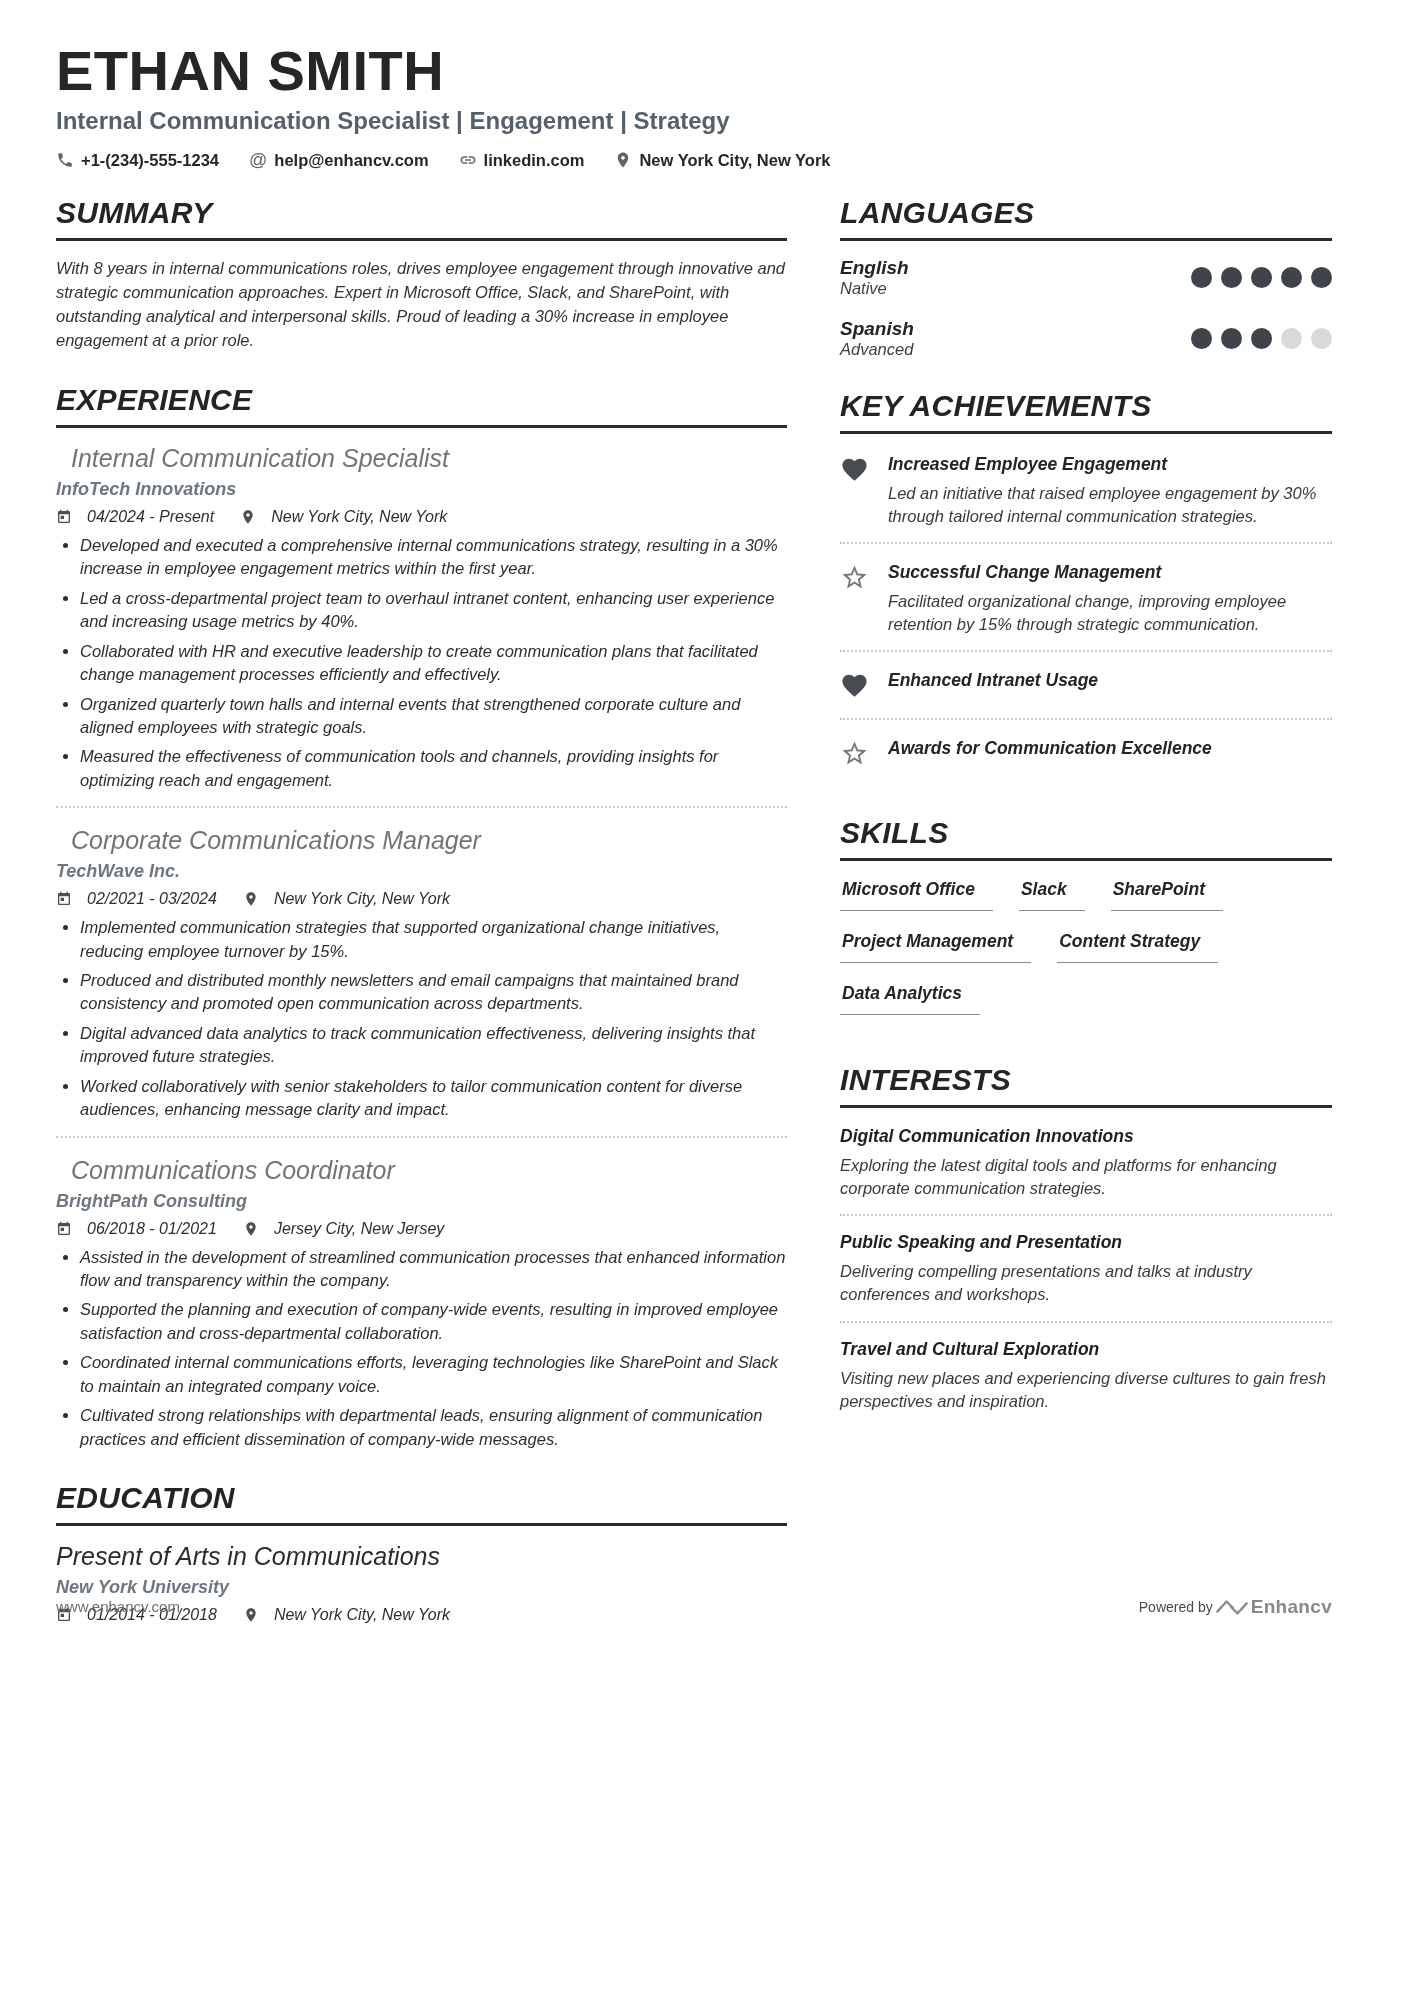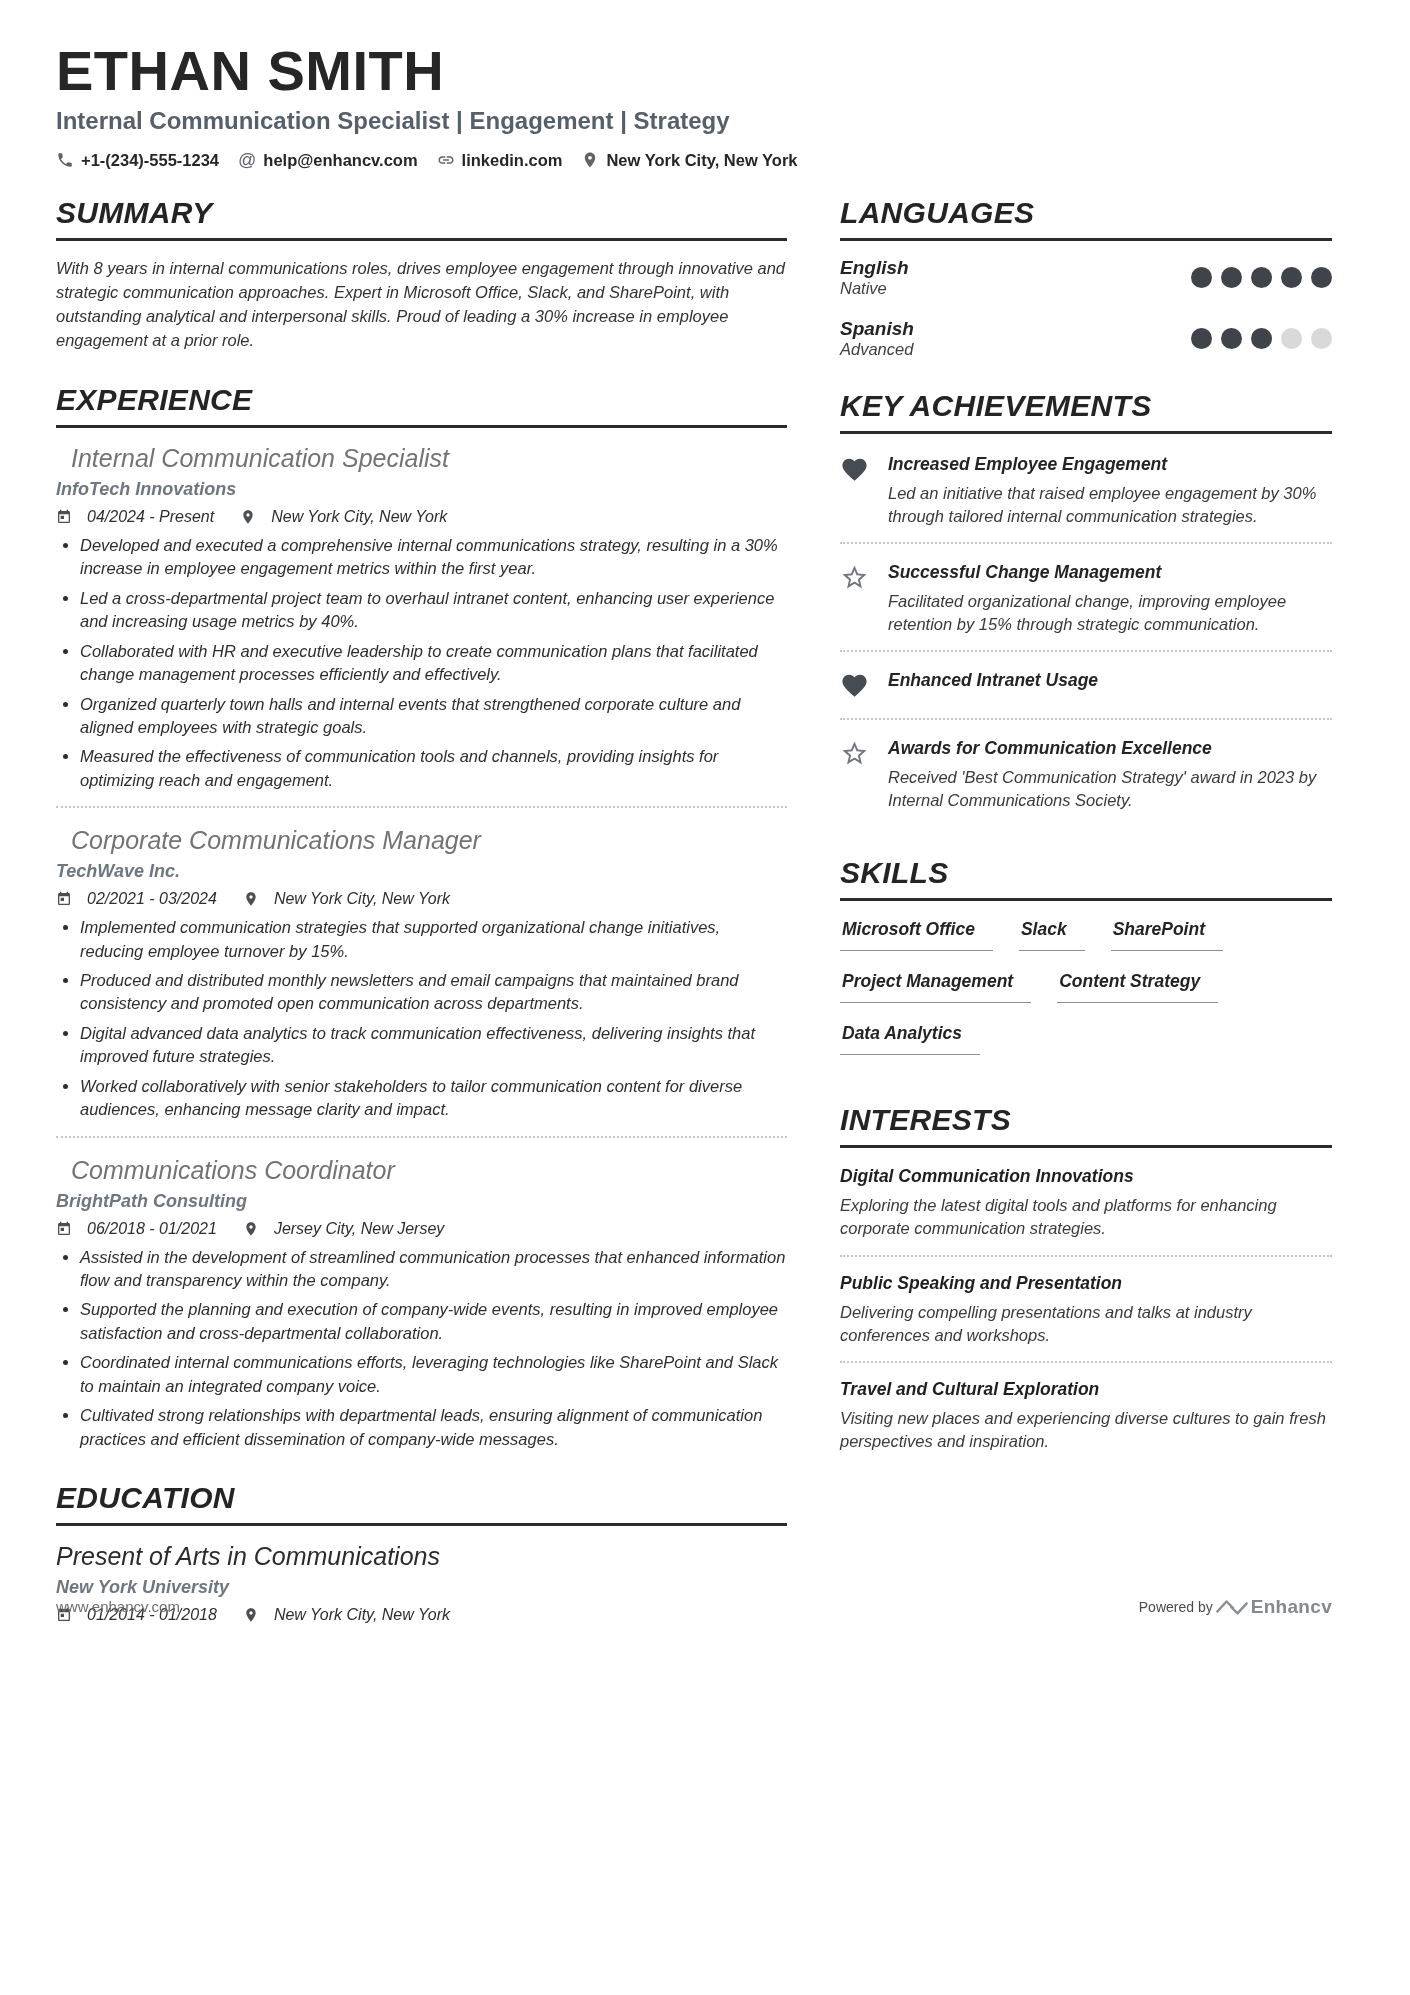--- a/index.html
+++ b/index.html
@@ -14,21 +14,21 @@
   .page { padding: 42px 78px 0 56px; position: relative; }
 
   
   .name {
     font-size: 56px; font-weight: 700; letter-spacing: 0.5px;
     color: #262626; margin: 0 0 6px 0; line-height: 1.05;
   }
   .headline {
     font-size: 24px; font-weight: 700; color: #56606a; margin-bottom: 16px;
   }
-  .contacts { display: flex; align-items: center; gap: 19px; margin-bottom: 26px; }
+  .contacts { display: flex; align-items: center; gap: 30px; margin-bottom: 26px; }
   .contact { display: flex; align-items: center; gap: 7px; font-size: 16.5px; font-weight: 700; color: #262626; }
   .c-icon { width: 18px; height: 18px; fill: #5f646a; flex: none; }
   .at-glyph { font-size: 18px; font-weight: 400; color: #5f646a; line-height: 1; }
 
   
   .columns { display: flex; gap: 53px; align-items: flex-start; }
   .col-left { width: 731px; flex: none; }
   .col-right { width: 492px; flex: none; }
 
   
@@ -313,21 +313,20 @@
         </div>
 
         <div class="ach-item">
           <div class="ach-icon-wrap">
             <svg class="ach-icon star" viewBox="0 0 24 24">
                 <path d="M22 9.24l-7.19-.62L12 2 9.19 8.63 2 9.24l5.46 4.73L5.82 21 12 17.27 18.18 21l-1.63-7.03L22 9.24zM12 15.4l-3.76 2.27 1-4.28-3.32-2.88 4.38-.38L12 6.1l1.71 4.04 4.38.38-3.32 2.88 1 4.28L12 15.4z"></path>
               </svg>
           </div>
           <div>
             <div class="ach-title">Awards for Communication Excellence</div>
-            <div class="ach-text">Received 'Best Communication Strategy' award in 2023 by Internal Communications Society.</div>
           </div>
         </div>
       </section>
 
       <section>
         <h2 class="sec-heading">SKILLS</h2>
         <div class="skills-wrap">
           <div class="skill">Microsoft Office</div>
           <div class="skill">Slack</div>
           <div class="skill">SharePoint</div>

